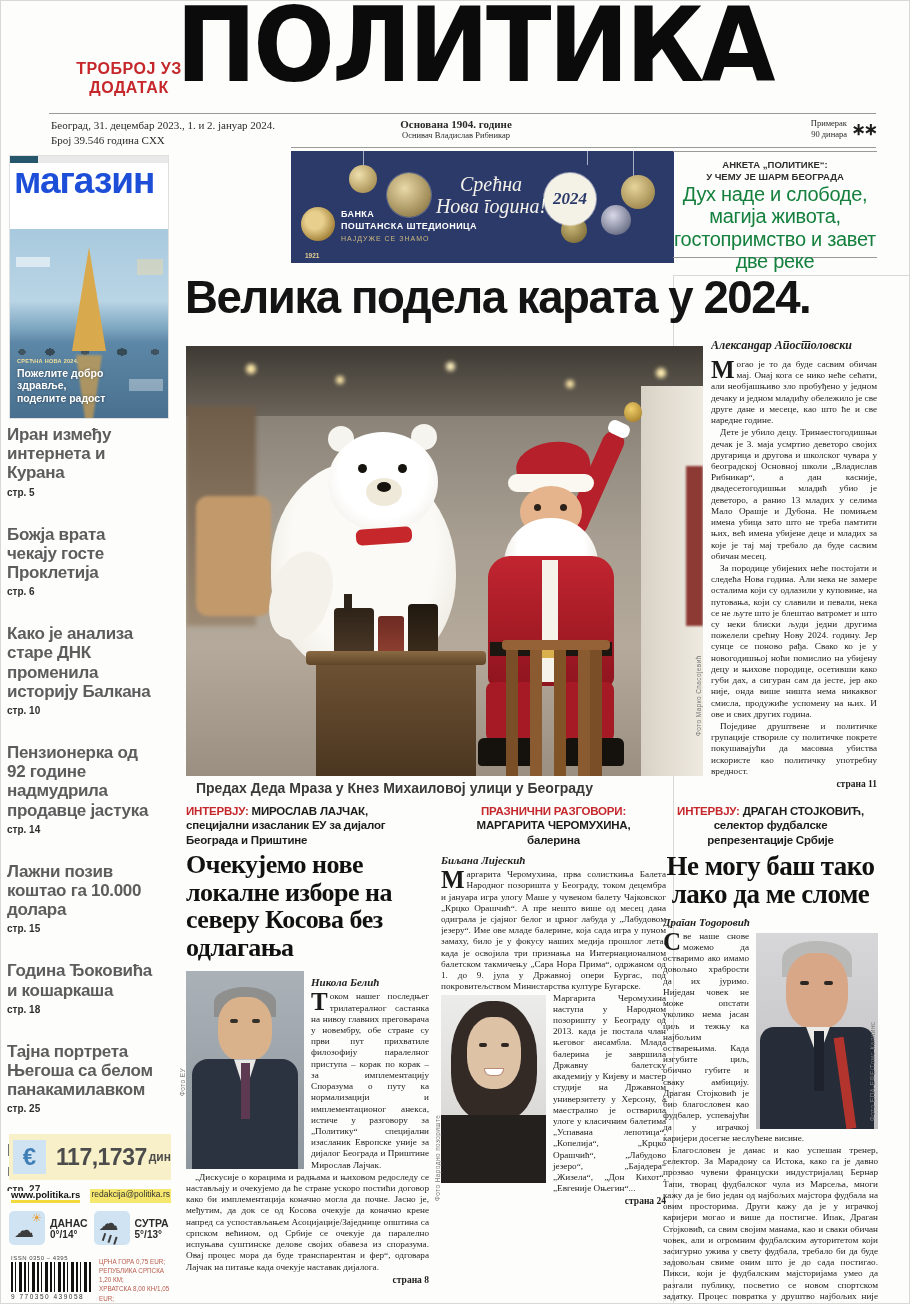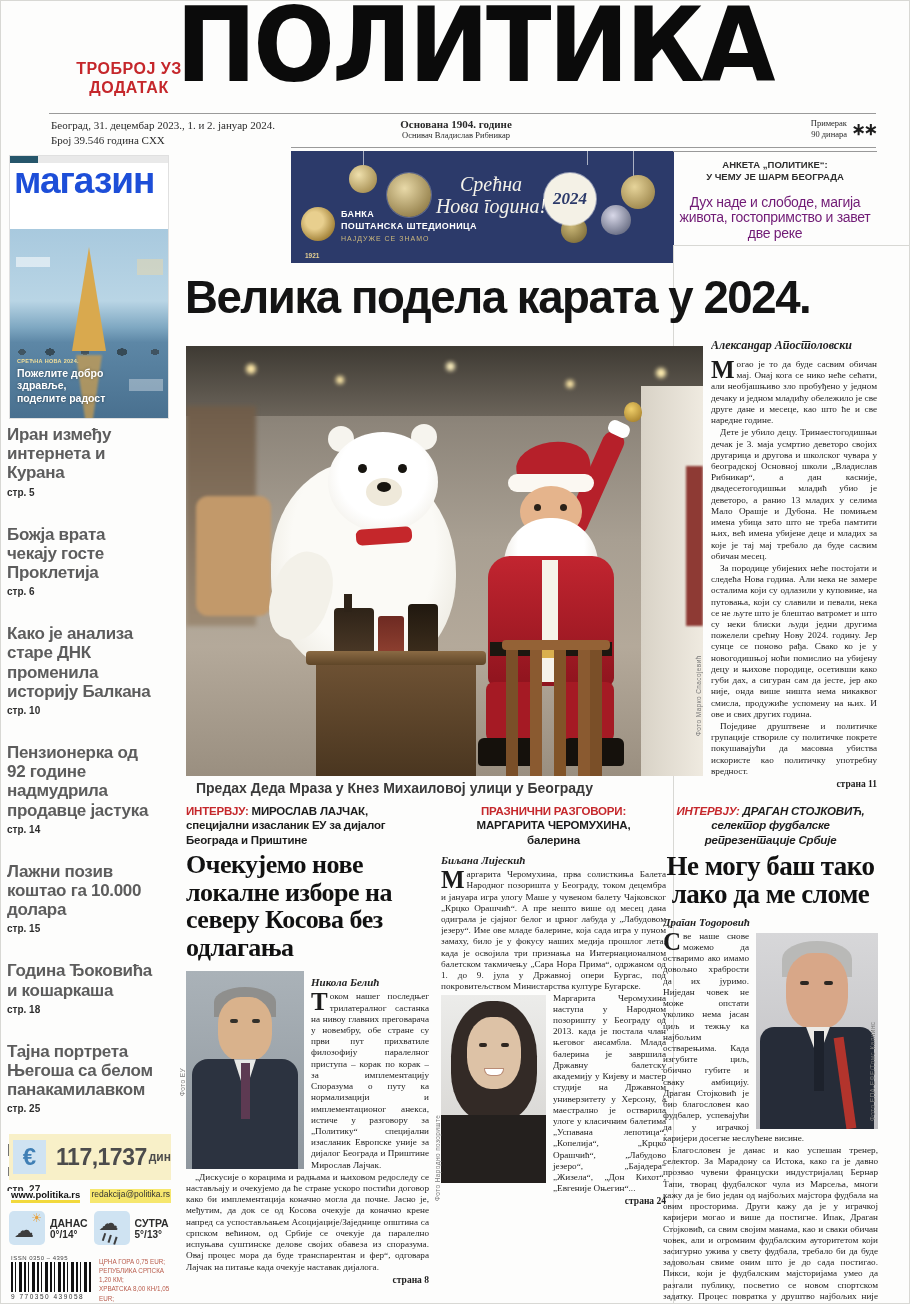--- a/index.html
+++ b/index.html
@@ -68,21 +68,21 @@
   .bank-logo { position:absolute; left:10px; top:56px; width:34px; height:34px; border-radius:50%;
     background:radial-gradient(circle at 40% 40%, #e8cf8e 0 30%, #a8883f 70%, #6d5520 100%); }
   .bank-name { position:absolute; left:50px; top:58px; font-weight:bold; font-size:9px; line-height:1.3; letter-spacing:.4px;}
   .bank-tag { position:absolute; left:50px; top:84px; font-size:7px; color:#cdb97e; letter-spacing:1px; }
   .bank-year { position:absolute; left:14px; bottom:4px; font-size:6.5px; color:#e4cf92; font-weight:bold; }
 
   
   .survey { position:absolute; left:672px; top:150px; width:204px; height:107px;
     border-top:1px solid #999; border-bottom:1px solid #999; text-align:center; padding-top:7px; }
   .survey .kick { font-size:9.5px; font-weight:bold; color:#2e2e2e; line-height:1.25; white-space:pre-line; }
-  .survey .title { font-size:14px; color:#701a75; line-height:1.12; margin-top:12px; letter-spacing:-.3px; }
+  .survey .title { font-size:20px; color:#15803d; line-height:1.12; margin-top:0; letter-spacing:-.3px; }
   .survey .page { color:#c5272b; font-weight:bold; font-size:11px; margin-top:3px; }
 
   
   .sidebar { position:absolute; left:6px; top:424px; width:152px; height:766px; overflow:hidden; }
   .side-item { margin-bottom:27px; }
   .side-item .t { font-size:17px; line-height:1.13; color:#5d5d5d; font-weight:600; letter-spacing:-.3px; }
   .side-item .p { font-size:10px; font-weight:bold; color:#2e2e2e; margin-top:4px; }
 
   
   .lead-headline { position:absolute; left:184px; top:268px; width:700px;
@@ -357,21 +357,21 @@
         <div style="position:absolute; left:44px; top:74px; width:18px; height:6px; background:#fff; border-radius:0 0 8px 8px; box-shadow:0 0 0 1px #b98c76;"></div>
         <div style="position:absolute; left:0; top:120px; width:105px; height:70px; background:#24201e;"></div>
       </div>
       <p>Маргарита Черомухина наступа у Народном позоришту у Београду од 2013. када је постала члан његовог ансамбла. Млада балерина је завршила Државну балетску академију у Кијеву и мастер студије на Државном универзитету у Херсону, а маестрално је остварила улоге у класичним балетима „Успавана лепотица“, „Копелија“, „Крцко Орашчић“, „Лабудово језеро“, „Бајадера“ „Жизела“, „Дон Кихот“, „Евгеније Оњегин“...</p>
     </div>
     <div class="pageref">страна 24</div>
   </div>
   <div class="vcredit" style="left:433px; top:1090px; height:110px;">Фото Народно позориште</div>
 
   <div class="art art3">
-    <div class="kicker" style="white-space:pre-line;font-style:italic;"><span class="red">ИНТЕРВЈУ:</span><span> ДРАГАН СТОЈКОВИЋ,
+    <div class="kicker" style="white-space:pre-line;"><span class="red">ИНТЕРВЈУ:</span><span> ДРАГАН СТОЈКОВИЋ,
 селектор фудбалске
 репрезентације Србије</span></div>
     <div class="art-headline">Не могу баш тако лако да ме сломе</div>
     <div class="byline">Драган Тодоровић</div>
     <div class="body-text">
       <div class="portrait float-r" style="width:122px; height:196px; background:linear-gradient(180deg,#d7d7d9,#bfbfc2);">
         <div style="position:absolute; left:26px; top:8px; width:70px; height:36px; background:#b9b9b7; border-radius:50% 50% 0 0;"></div>
         <div style="position:absolute; left:30px; top:20px; width:62px; height:76px; background:#d8a788; border-radius:42%;"></div>
         <div style="position:absolute; left:44px; top:48px; width:9px; height:4px; background:#2c2722; border-radius:2px; box-shadow:24px 0 0 #2c2722;"></div>
         <div style="position:absolute; left:4px; top:94px; width:114px; height:102px; background:#262c38; border-radius:14px 14px 0 0;"></div>

